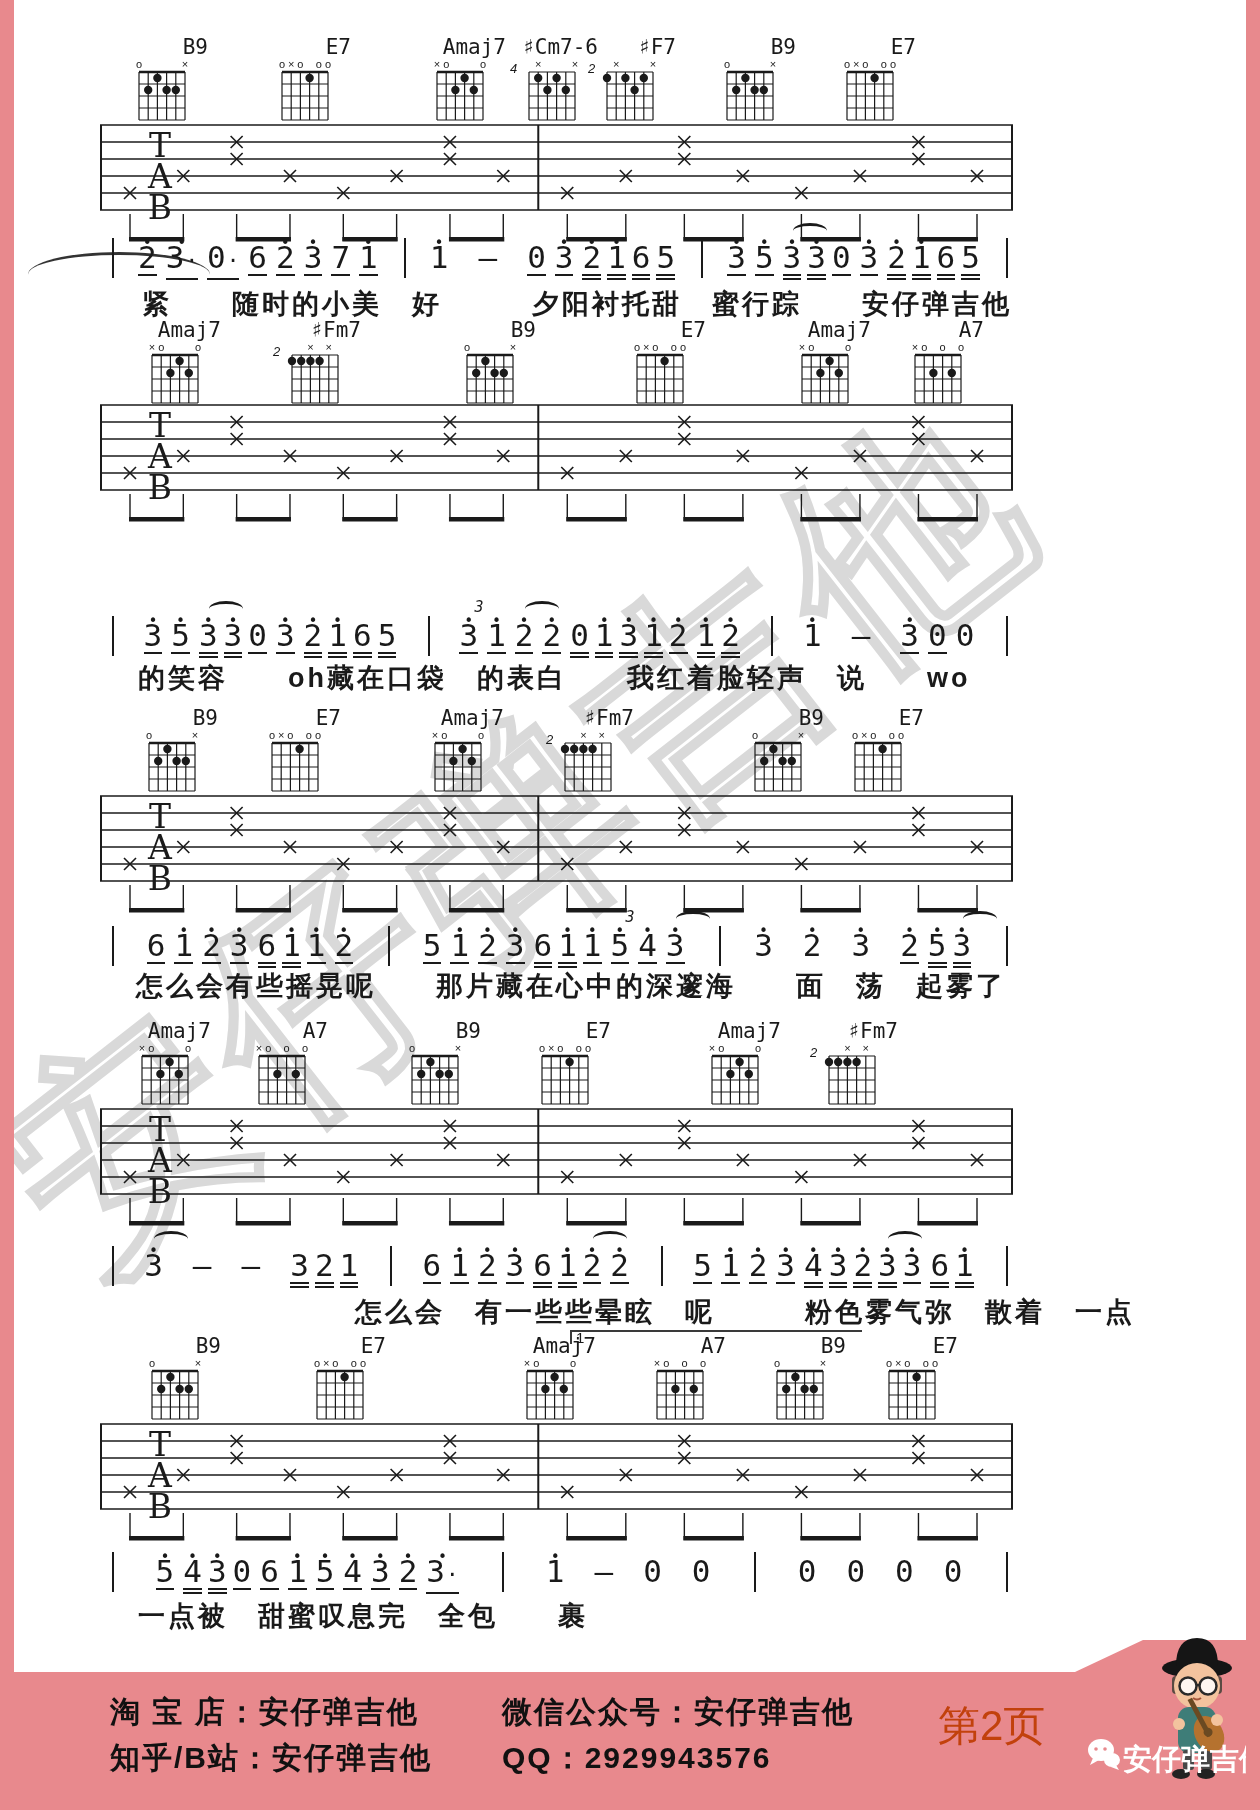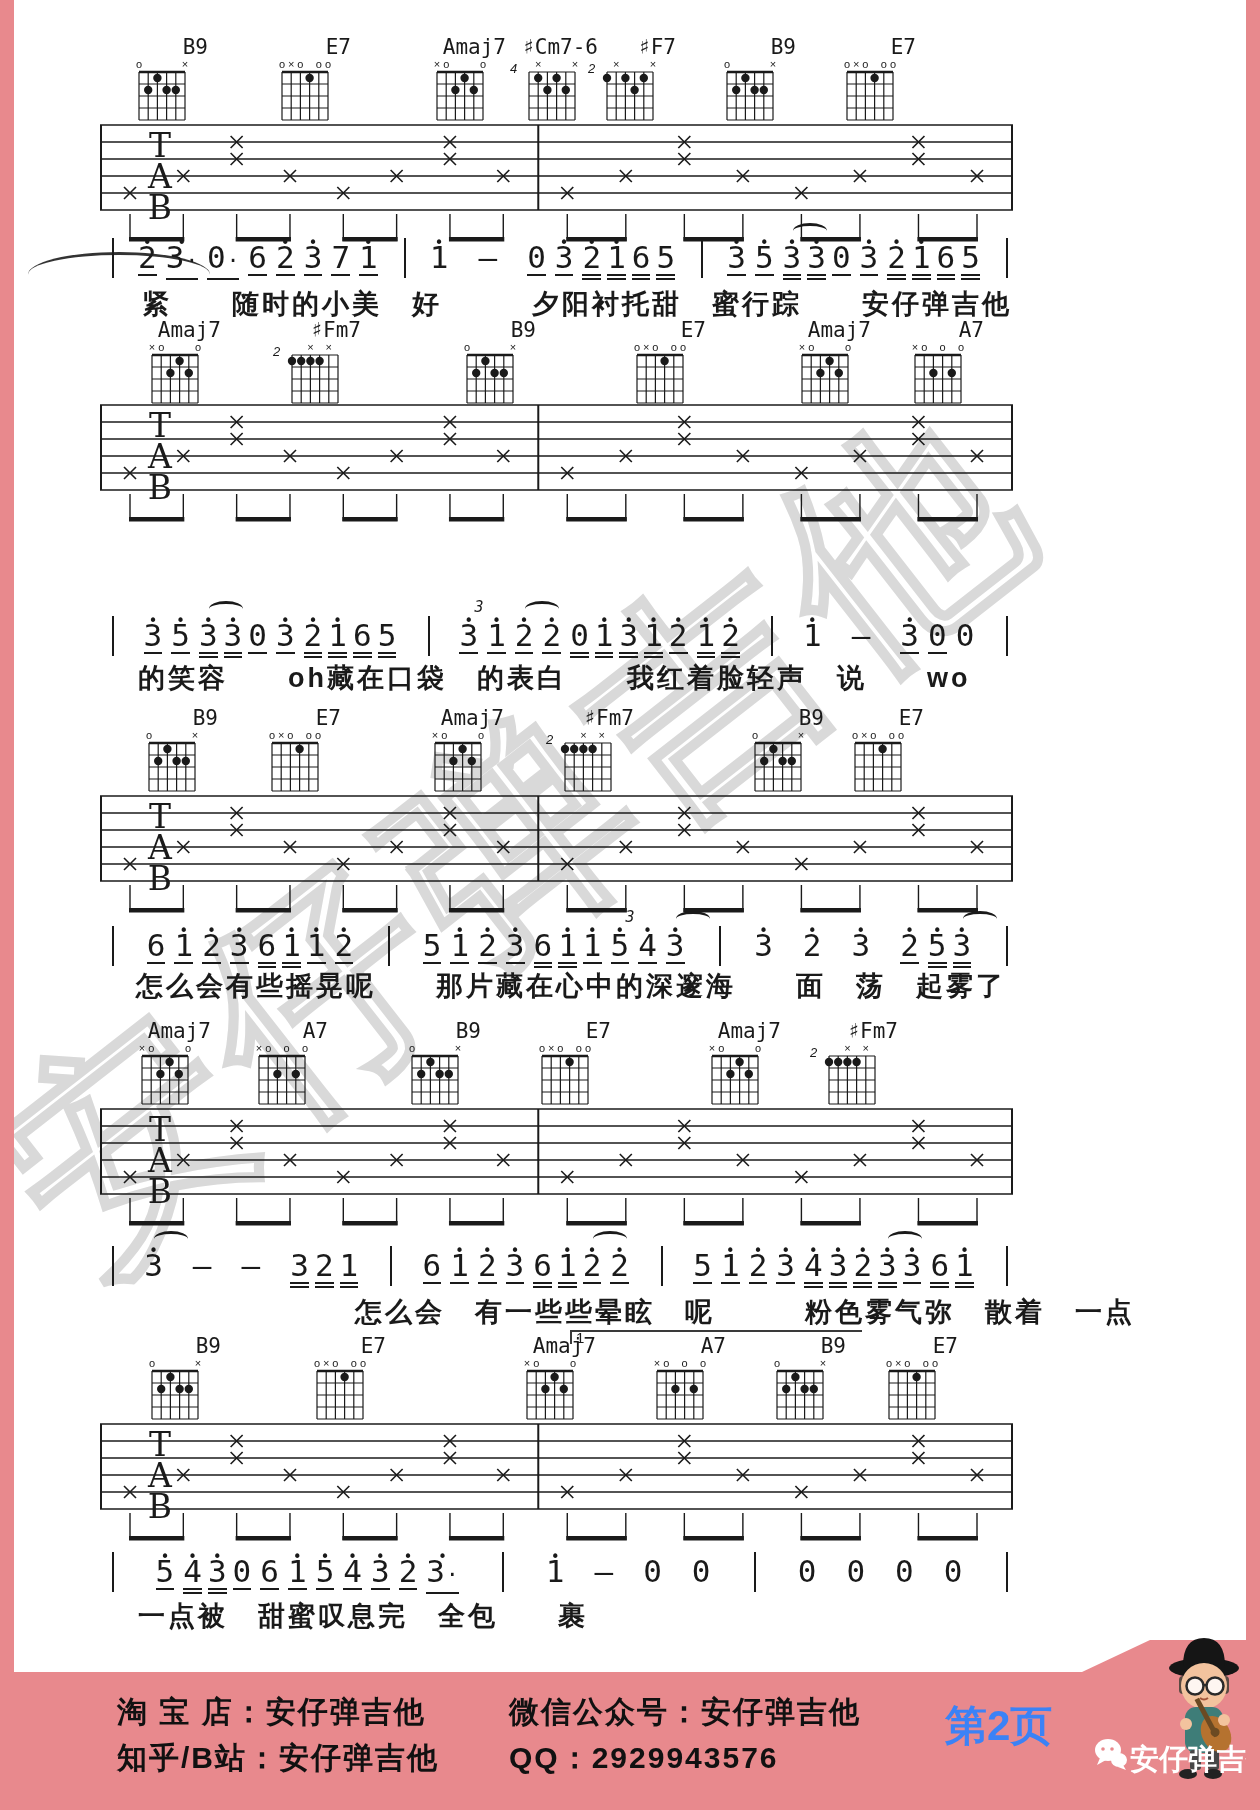--- a/index.html
+++ b/index.html
@@ -34,27 +34,27 @@
   .arcA{position:absolute;top:-17px;left:55%;width:34px;height:13px;border-top:3px solid #1a1a1a;
         border-radius:60% 60% 0 0;}
   .tri{position:absolute;top:-28px;left:80%;font-size:15px;font-style:italic;}
   .mbar{width:2px;background:#1a1a1a;height:40px;margin-top:14px;}
   .lyr{position:absolute;font-size:27px;font-weight:600;letter-spacing:3px;white-space:pre;z-index:1;}
   .volta{position:absolute;border-top:2px solid #3a3a3a;border-left:2px solid #3a3a3a;height:12px;z-index:1;}
   .volta span{position:absolute;left:4px;top:-3px;font-size:15px;}
   .arc0{position:absolute;left:28px;top:252px;width:182px;height:42px;border-top:3px solid #333;
         border-radius:100% 100% 0 0;z-index:1;}
   
-  .footer{position:absolute;left:12px;top:1640px;width:1080px;height:170px;z-index:2;}
+  .footer{position:absolute;left:5px;top:1640px;width:1080px;height:170px;z-index:2;}
   .fband{position:absolute;left:0;top:0;width:1260px;height:170px;
          clip-path:polygon(0 32px,1070px 32px,1138px 0,1260px 0,1260px 170px,0 170px);}
   .ftext{position:absolute;font-weight:bold;font-size:30px;color:#111;letter-spacing:2px;}
   .f1l{left:105px;top:52px;} .f2l{left:105px;top:98px;text-align:right;}
   .f1m{left:497px;top:52px;} .f2m{left:497px;top:98px;}
-  .pagenum{position:absolute;left:933px;top:58px;font-size:42px;font-weight:bold;color:#3b82f6;}
+  .pagenum{position:absolute;left:933px;top:58px;font-size:42px;font-weight:normal;color:#c2410c;}
   .mascot{position:absolute;left:1126px;top:-8px;}
   .brand{position:absolute;left:1118px;top:100px;font-size:29px;font-weight:bold;color:#fff;
          white-space:nowrap;z-index:3;}
   .wxicon{position:absolute;left:1080px;top:96px;z-index:3;}
 </style>
 </head>
 <body>
 
 <div class="page">
   <div class="watermark">安仔弹吉他</div>

